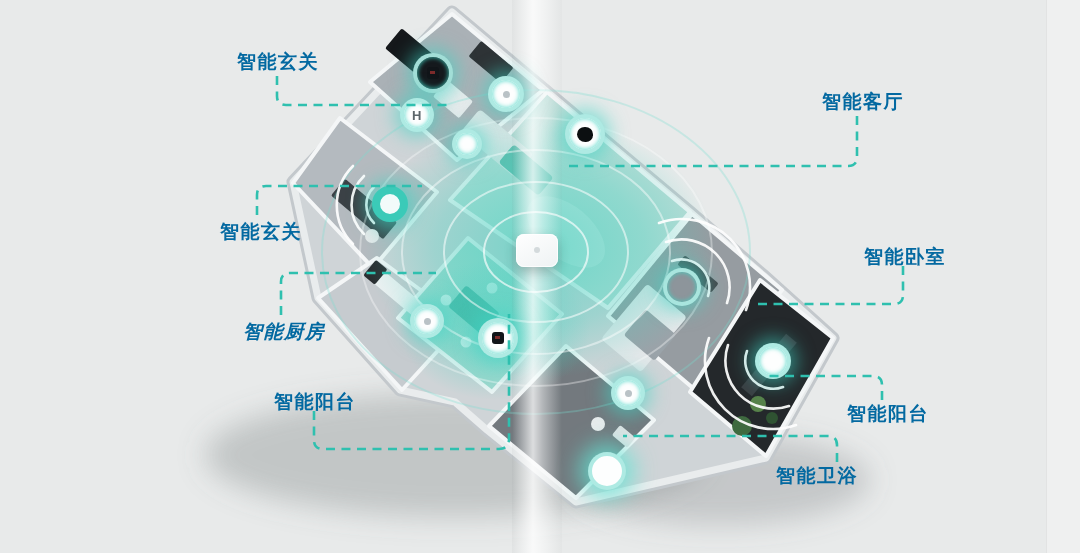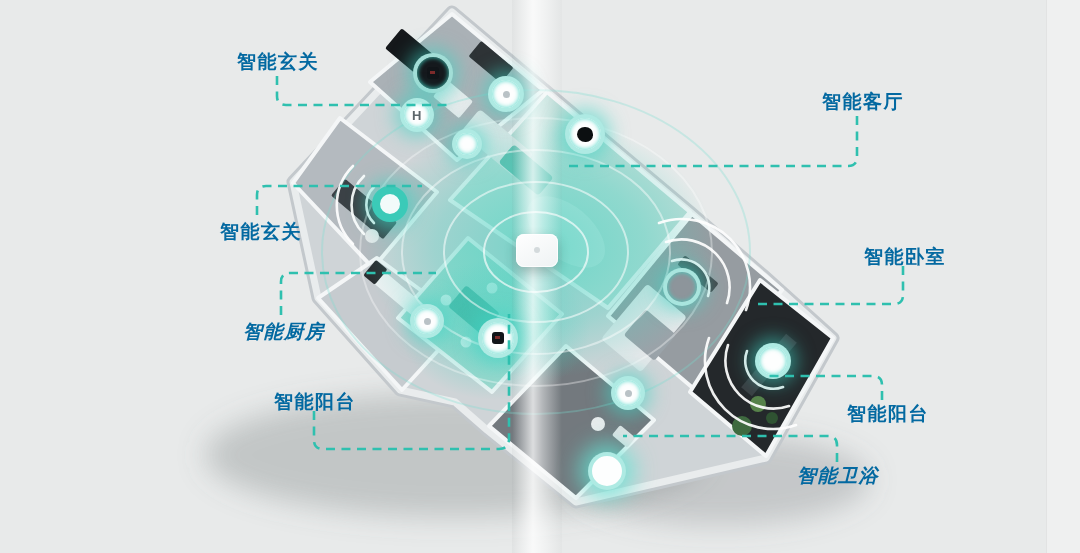--- a/index.html
+++ b/index.html
@@ -197,15 +197,15 @@
     </g>
   </svg>
 
   <div class="room-label" style="left:237px;top:49px;">智能玄关</div>
   <div class="room-label" style="left:822px;top:89px;text-align:center;">智能客厅</div>
   <div class="room-label" style="left:220px;top:219px;">智能玄关</div>
   <div class="room-label" style="left:243px;top:319px;font-style:italic;">智能厨房</div>
   <div class="room-label" style="left:274px;top:389px;">智能阳台</div>
   <div class="room-label" style="left:864px;top:244px;">智能卧室</div>
   <div class="room-label" style="left:847px;top:401px;">智能阳台</div>
-  <div class="room-label" style="left:797px;top:463px;font-style:italic;">智能卫浴</div>
+  <div class="room-label" style="left:776px;top:463px;">智能卫浴</div>
 
 </div>
 
 </body></html>

